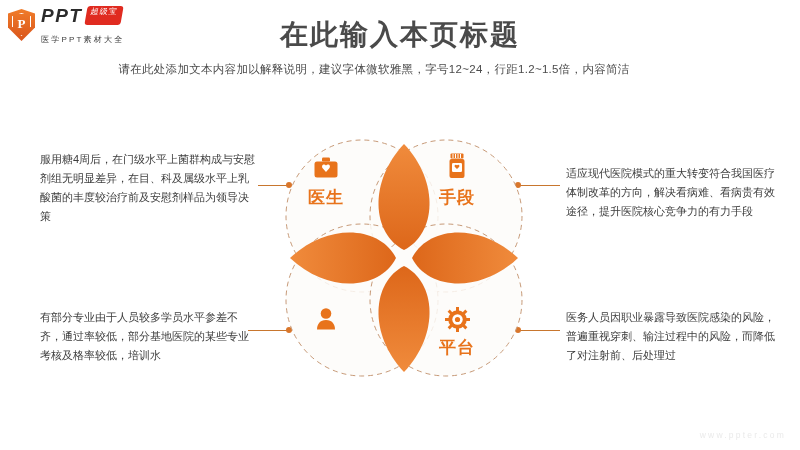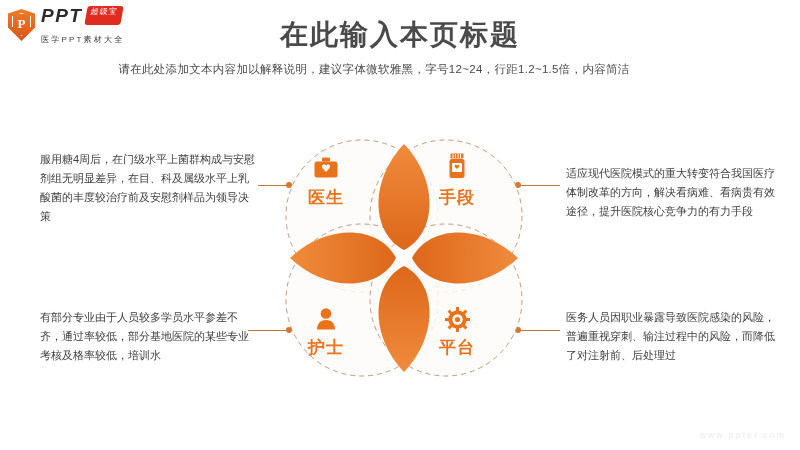--- a/index.html
+++ b/index.html
@@ -290,21 +290,20 @@
     </svg>
   </div>
   <div class="node-label n-means-label">手段</div>
 
   <div class="node-icon n-nurse-icon">
     <svg width="22" height="24" viewBox="0 0 22 24">
       <circle cx="11" cy="6.5" r="5.3" fill="#e8731b"></circle>
       <path d="M11 13 c-6 0-9 4.2-9 9.5 h18 c0-5.3-3-9.5-9-9.5 z" fill="#e8731b"></path>
     </svg>
   </div>
-  <div class="node-label n-nurse-label">护士</div>
 
   <div class="node-icon n-plat-icon">
     <svg width="25" height="25" viewBox="0 0 25 25">
       <g fill="#e8731b">
         <circle cx="12.5" cy="12.5" r="9.3"></circle>
         <g>
           <rect x="11" y="0" width="3" height="4"></rect>
           <rect x="11" y="21" width="3" height="4"></rect>
           <rect x="0" y="11" width="4" height="3"></rect>
           <rect x="21" y="11" width="4" height="3"></rect>

